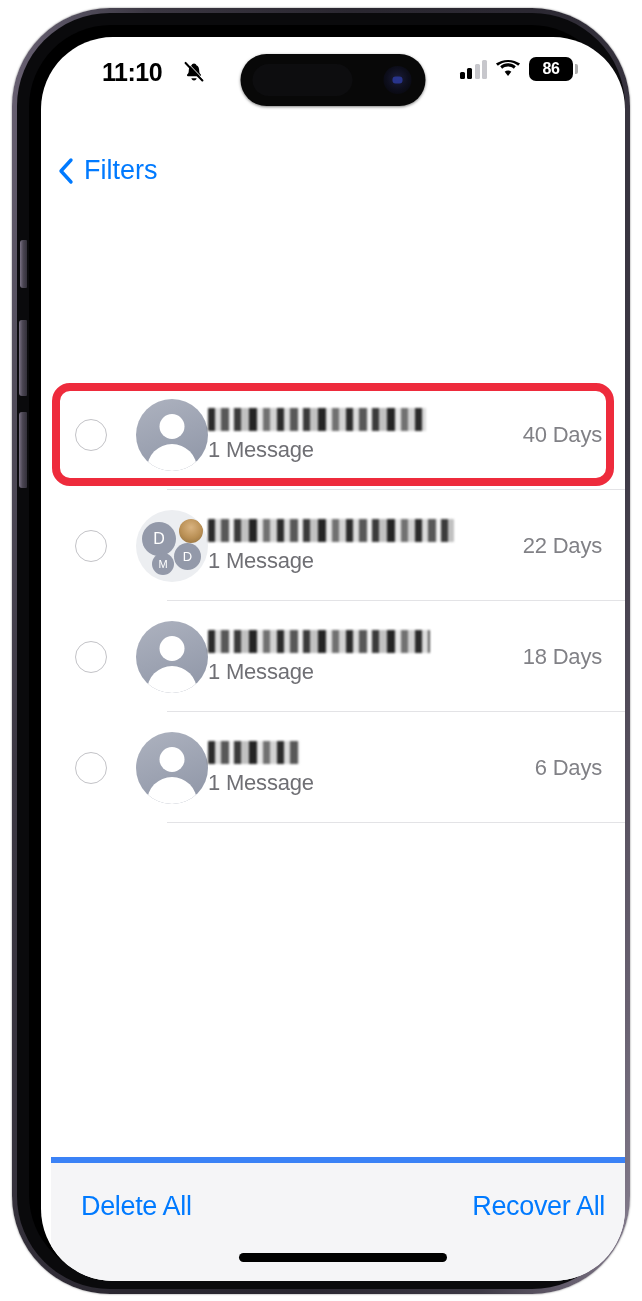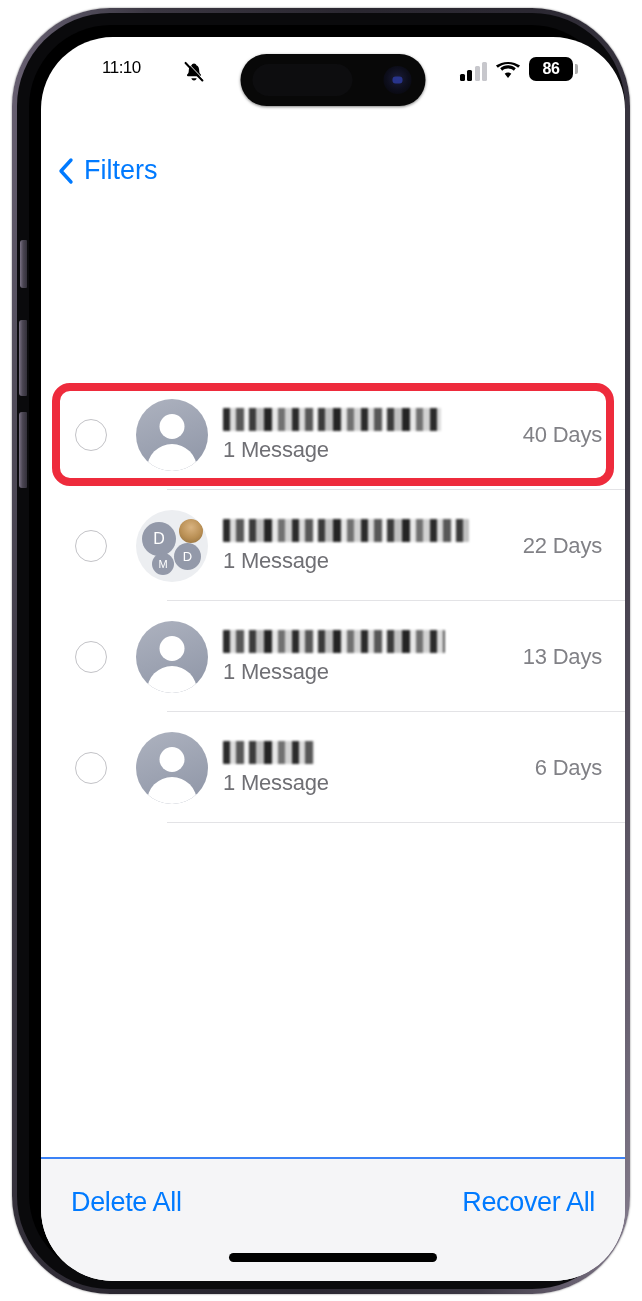--- a/index.html
+++ b/index.html
@@ -54,21 +54,21 @@
     background: #ffffff;
     overflow: hidden;
   }
 
   
   #status-bar {
     position: absolute; left: 0; top: 0; width: 100%; height: 66px;
   }
   #status-time {
     position: absolute; left: 61px; top: 21px;
-    font-size: 17px; font-weight: normal; letter-spacing: -.5px; color: #000;
+    font-size: 25px; font-weight: bold; letter-spacing: -.5px; color: #000;
   }
   #silent-icon { position: absolute; left: 140px; top: 22px; width: 26px; height: 26px; }
 
   #dynamic-island {
     position: absolute; left: 50%; transform: translateX(-50%); top: 17px;
     width: 185px; height: 52px; border-radius: 26px;
     background: #080808;
     box-shadow: 0 1px 3px rgba(0,0,0,.5);
   }
   #di-pill {
@@ -81,21 +81,21 @@
     background: radial-gradient(circle at 50% 45%, #1b1d3a 0%, #0d0e1c 52%, #050507 100%);
   }
   #camera-lens {
     position: absolute; left: 50%; top: 50%; transform: translate(-50%,-50%);
     width: 10px; height: 7px; border-radius: 3px;
     background: #2b3a9c; opacity: .85;
   }
 
   #status-right {
     position: absolute; right: 52px; top: 20px;
-    display: flex; align-items: flex-end; gap: 8px;
+    display: flex; align-items: center; gap: 8px;
   }
   #signal-bars { display: flex; align-items: flex-end; gap: 2.5px; height: 20px; }
   #signal-bars i { display: block; width: 5px; border-radius: 1.5px; background: #000; }
   #signal-bars i:nth-child(1) { height: 7px; }
   #signal-bars i:nth-child(2) { height: 11px; }
   #signal-bars i:nth-child(3) { height: 15px; background: #c7c7cc; }
   #signal-bars i:nth-child(4) { height: 19px; background: #c7c7cc; }
   #wifi-icon { width: 26px; height: 20px; }
   #battery {
     position: relative; width: 44px; height: 24px;
@@ -165,21 +165,21 @@
     position: absolute; border-radius: 50%;
     color: #fff; display: flex; align-items: center; justify-content: center;
     font-weight: 500; background: #9399a9;
   }
   .grp-1 { left: 6px;  top: 12px; width: 34px; height: 34px; font-size: 16px; }
   .grp-2 { right: 5px; top: 9px;  width: 24px; height: 24px;
            background: radial-gradient(circle at 50% 35%, #d9b380 0%, #b98f54 55%, #8a6a3c 100%); }
   .grp-3 { right: 7px; top: 33px; width: 27px; height: 27px; font-size: 13px; }
   .grp-4 { left: 16px; top: 43px; width: 22px; height: 22px; font-size: 11px; }
 
-  .row-text { flex: 1 1 auto; margin-left: 15px; position: relative; height: 72px; }
+  .row-text { flex: 1 1 auto; margin-left: 0; position: relative; height: 72px; }
   .redacted-name {
     position: absolute; left: 0; top: 9px; height: 23px;
     border-radius: 1px;
     background-image:
       repeating-linear-gradient(90deg,
         #1a1a1a 0px,  #1a1a1a 7px,  #d8d8d8 7px,  #d8d8d8 13px,
         #4a4a4a 13px, #4a4a4a 21px, #f0f0f0 21px, #f0f0f0 26px,
         #2b2b2b 26px, #2b2b2b 33px, #bcbcbc 33px, #bcbcbc 41px,
         #121212 41px, #121212 49px, #e6e6e6 49px, #e6e6e6 55px,
         #666666 55px, #666666 62px, #cfcfcf 62px, #cfcfcf 69px),
@@ -202,22 +202,22 @@
   
   #highlight-box {
     position: absolute; left: 11px; top: 30px;
     width: 562px; height: 103px;
     border: 8px solid #ee2b3c; border-radius: 18px;
     pointer-events: none; z-index: 5;
   }
 
   
   #bottom-toolbar {
-    position: absolute; left: 0; bottom: 0; width: 100%; height: 124px;
-    background: #f5f5f7; border-top: 2px solid #3b82f6;
+    position: absolute; left: 10px; bottom: 0; width: 100%; height: 124px;
+    background: #f5f5f7; border-top: 6px solid #3b82f6;
   }
   .toolbar-button {
     position: absolute; top: 28px;
     color: #007aff; font-size: 27px; letter-spacing: -.35px; cursor: pointer;
   }
   #delete-all-button  { left: 30px; }
   #recover-all-button { right: 30px; }
   #home-indicator {
     position: absolute; left: 50%; transform: translateX(-50%); bottom: 19px;
     width: 208px; height: 9px; border-radius: 5px; background: #000;
@@ -315,21 +315,21 @@
         <div class="conversation-row">
           <div class="select-circle"></div>
           <div class="avatar">
             <div class="avatar-head"></div>
             <div class="avatar-body"></div>
           </div>
           <div class="row-text">
             <div class="redacted-name" style="width: 222px;"></div>
             <div class="message-count">1 Message</div>
           </div>
-          <div class="days-remaining">13 Days</div>
+          <div class="days-remaining">18 Days</div>
           <div class="row-separator"></div>
         </div>
         <div class="conversation-row">
           <div class="select-circle"></div>
           <div class="avatar">
             <div class="avatar-head"></div>
             <div class="avatar-body"></div>
           </div>
           <div class="row-text">
             <div class="redacted-name" style="width: 92px;"></div>

